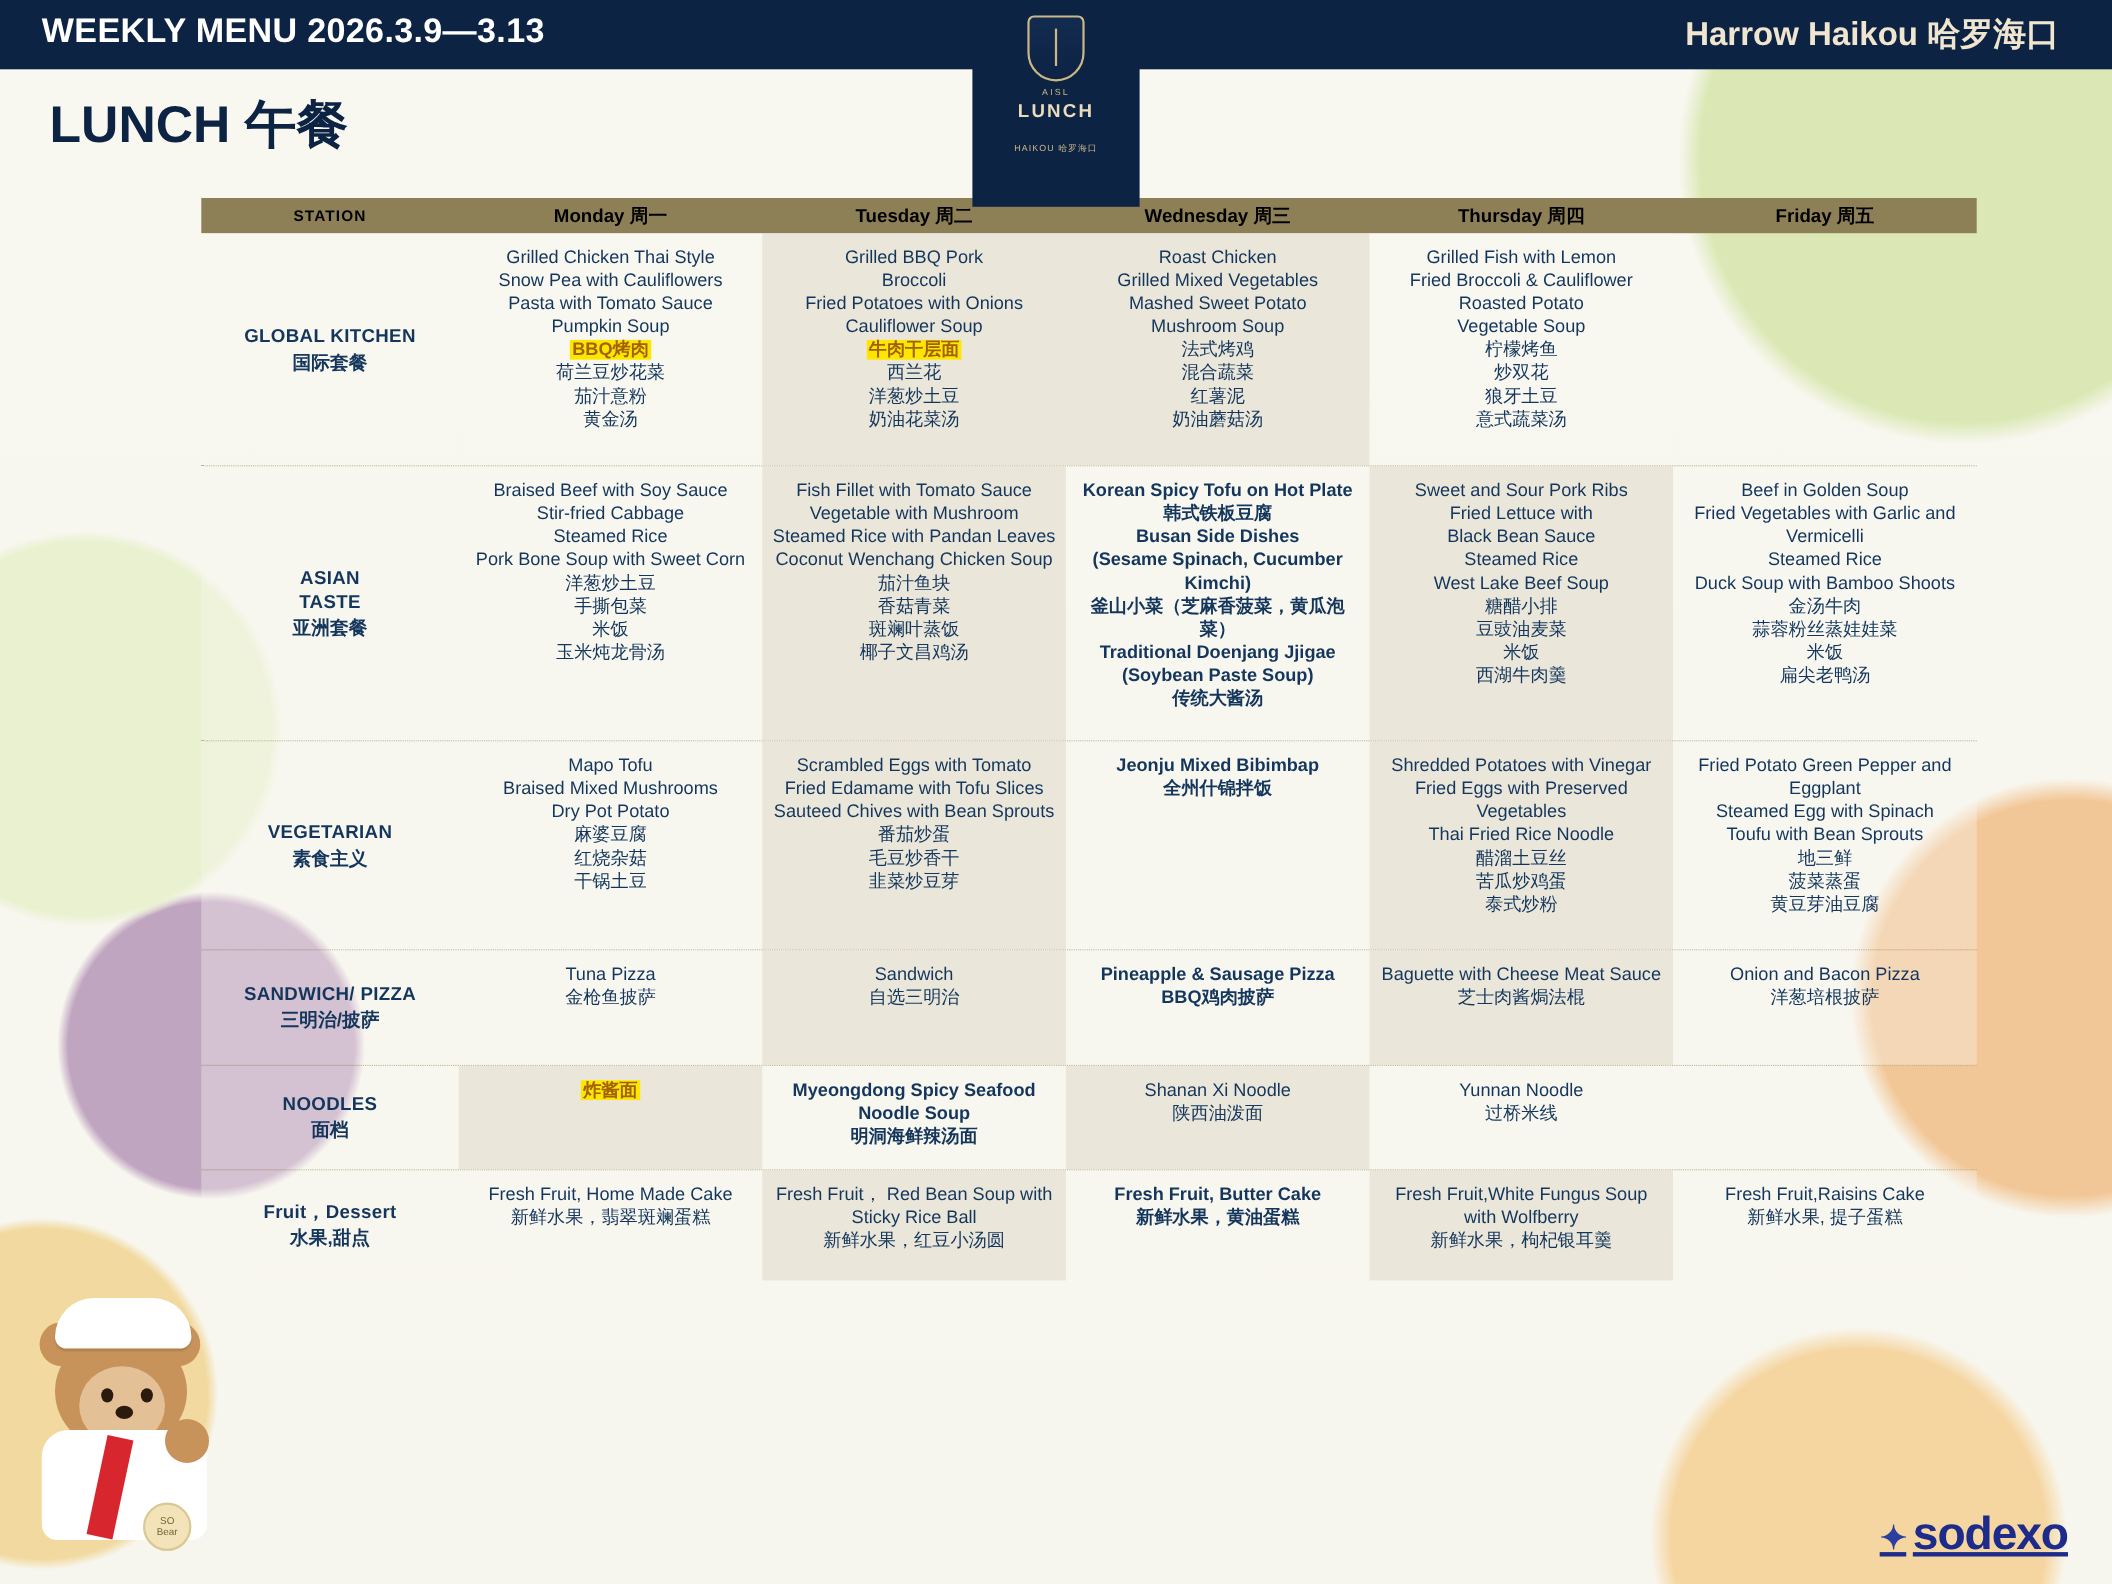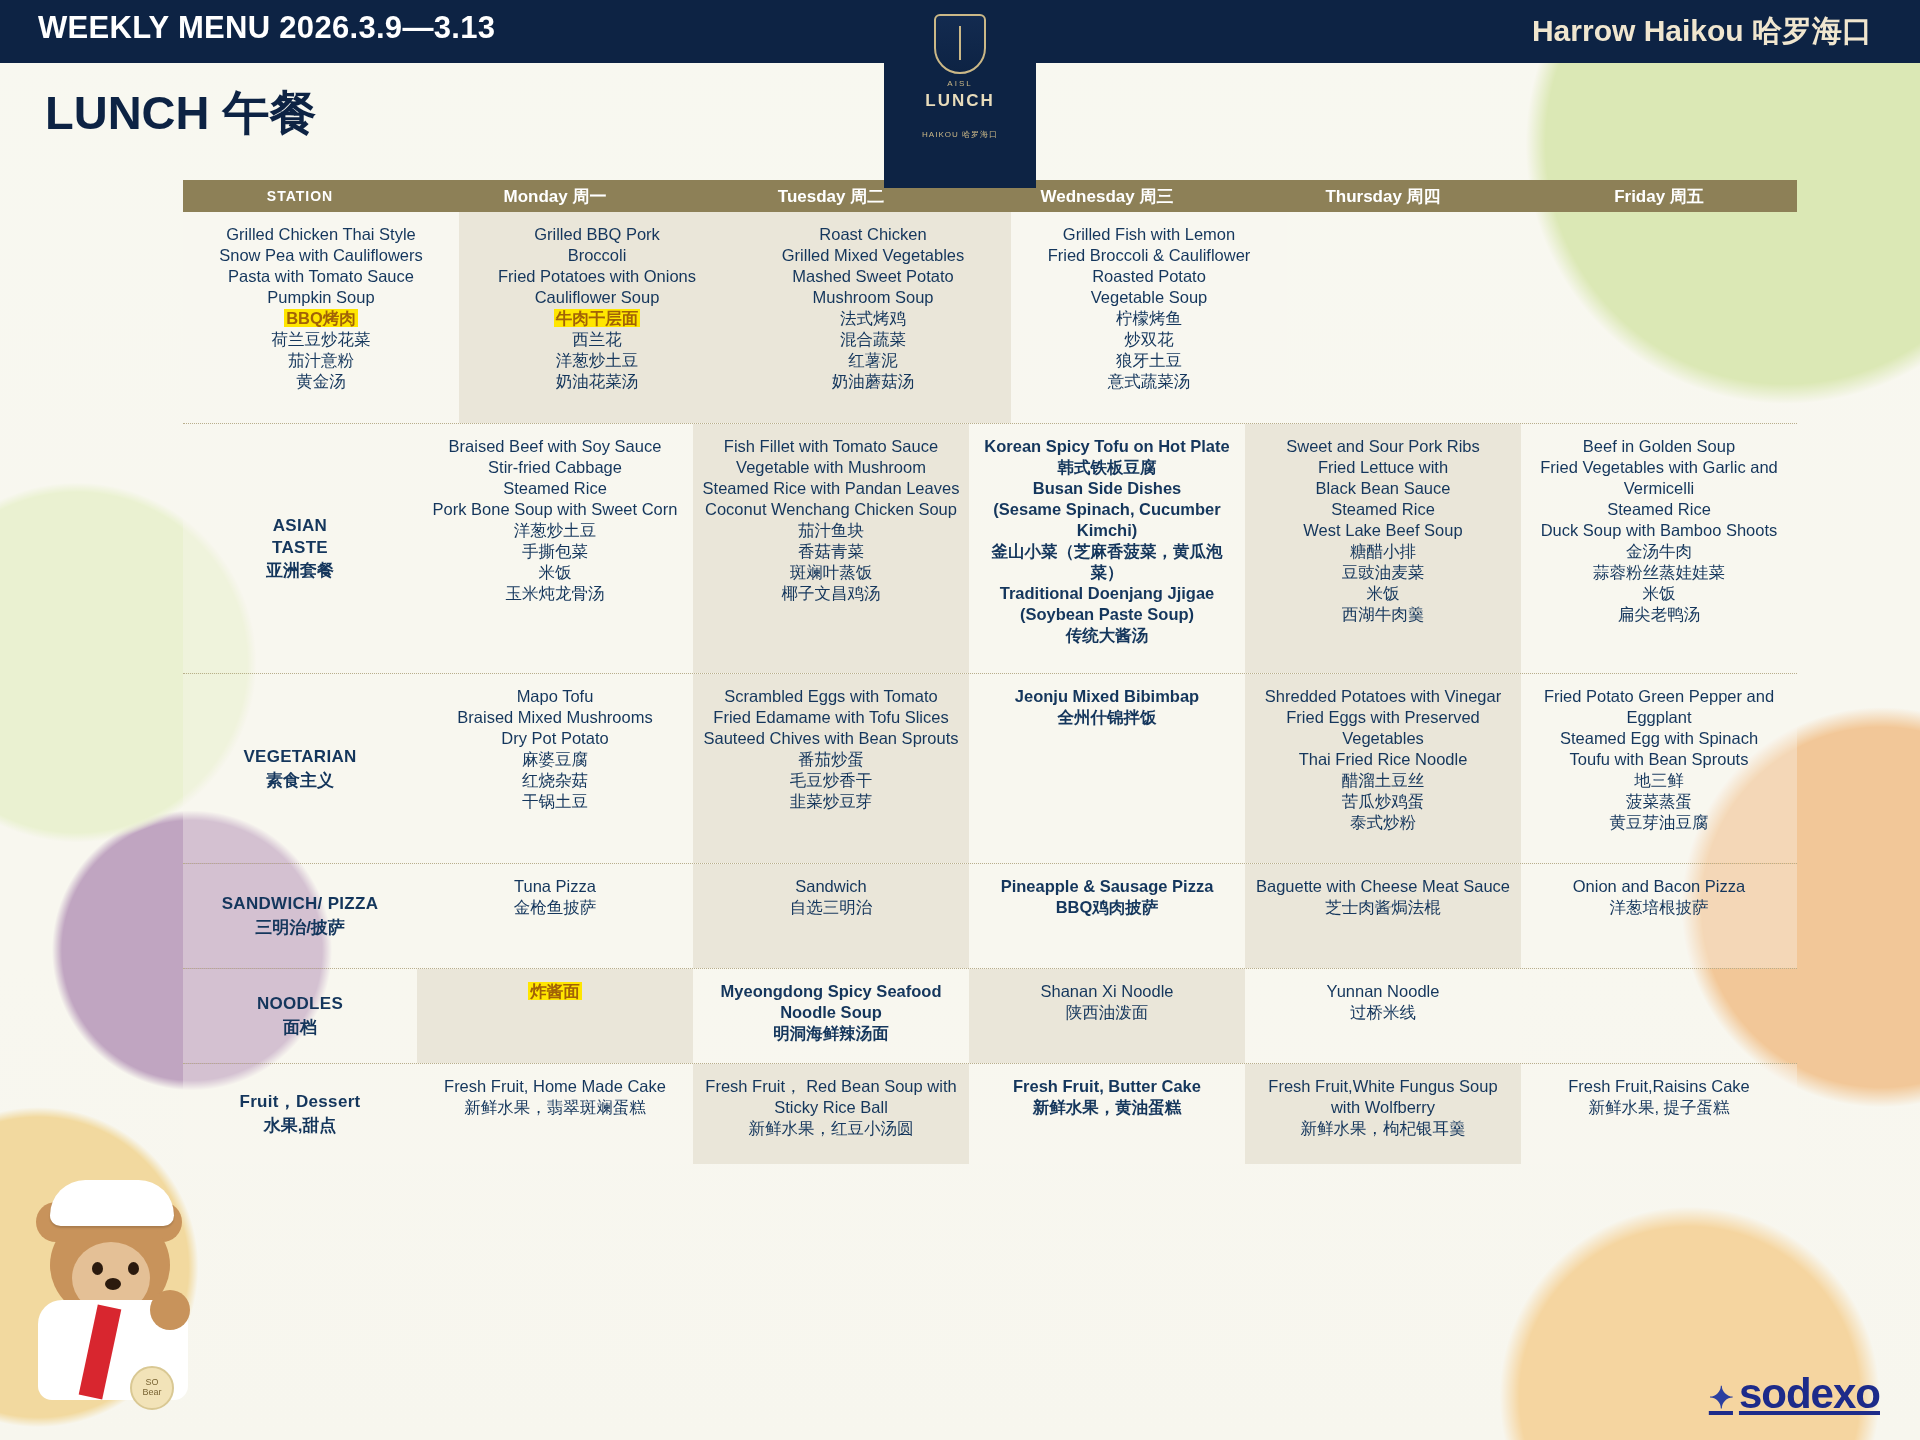--- a/index.html
+++ b/index.html
@@ -64,21 +64,21 @@
 
   .lunch {
     position:absolute; left:45px; top:82px; z-index:6;
     font-size:47px; font-weight:bold; color:#0d2344;
   }
 
   
   .table {
     position:absolute; left:183px; top:180px; width:1614px; z-index:5;
   }
-  .thead { display:flex; height:32px; background:#8d8057; color:#ffffff; }
+  .thead { display:flex; height:32px; background:#8d8057; color:#000000; }
   .thead div {
     display:flex; align-items:center; justify-content:center;
     font-size:17px; font-weight:bold;
   }
   .c0 { width:234px; }
   .c1,.c2,.c3,.c4,.c5 { width:276px; }
   .thead .c0 { font-size:14px; letter-spacing:1px; }
 
   .row { display:flex; border-bottom:1px dotted #b9ae8c; }
   .row:last-child { border-bottom:none; }
@@ -154,20 +154,26 @@
   <div class="thead">
     <div class="c0">STATION</div>
     <div class="c1">Monday 周一</div>
     <div class="c2">Tuesday 周二</div>
     <div class="c3">Wednesday 周三</div>
     <div class="c4">Thursday 周四</div>
     <div class="c5">Friday 周五</div>
   </div>
   <div id="tbody">
       <div class="row r1">
+        <div class="cell c0 plain">
+          <div class="en">
+            <div>GLOBAL KITCHEN</div>
+          </div>
+          <div class="zh">国际套餐</div>
+        </div>
         <div class="cell c1 plain">
           <div>Grilled Chicken Thai Style</div>
           <div>Snow Pea with Cauliflowers</div>
           <div>Pasta  with Tomato Sauce</div>
           <div>Pumpkin Soup</div>
           <div><span class="hl">BBQ烤肉</span></div>
           <div>荷兰豆炒花菜</div>
           <div>茄汁意粉</div>
           <div>黄金汤</div>
         </div>

